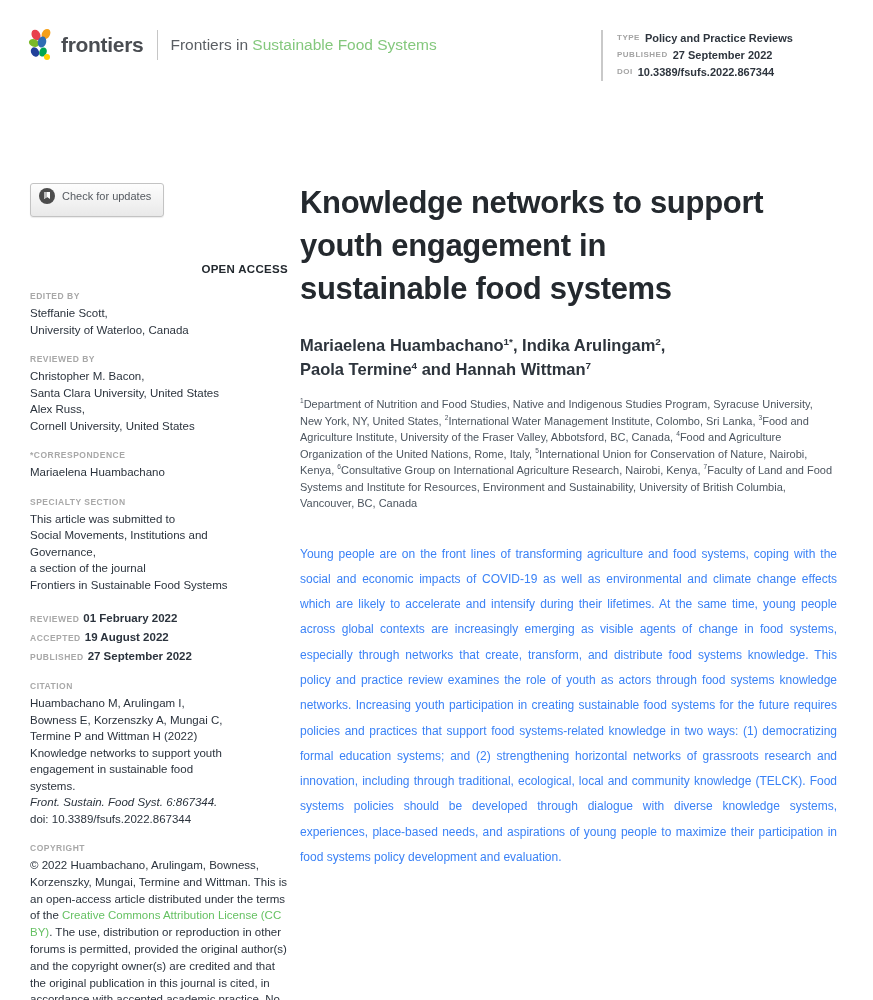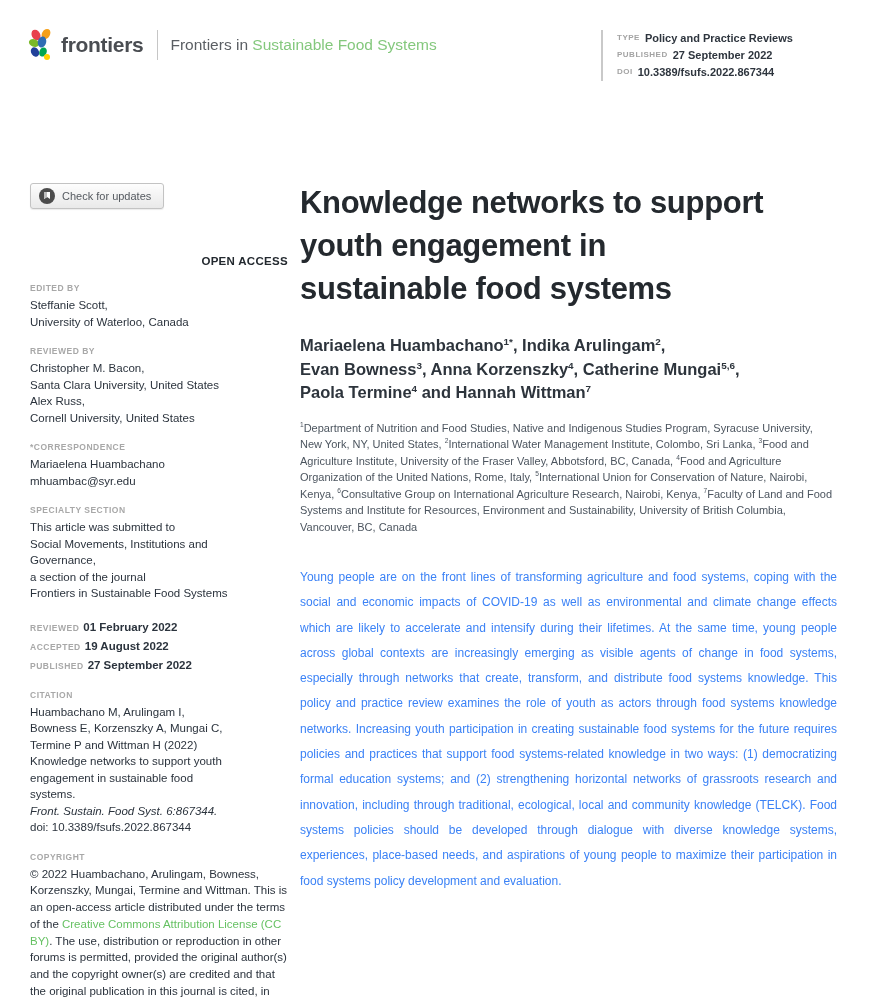--- a/index.html
+++ b/index.html
@@ -21,21 +21,21 @@
     position:absolute; right:0; top:2px; width:228px; padding-left:14px;
     border-left:2px solid #c9c9c9;
   }
   .meta-row { display:flex; align-items:center; line-height:16px; margin-bottom:1px; }
   .meta-label { font-size:8px; font-weight:700; color:#a3a3a3; letter-spacing:.5px; margin-right:5px; white-space:nowrap; }
   .meta-value { font-size:11px; font-weight:700; color:#2e353e; white-space:nowrap; }
   
   .sidebar { position:absolute; left:30px; top:183px; width:258px; }
   .chk-btn {
     display:inline-flex; align-items:center; gap:7px;
-    padding:4px 12px 4px 8px; border:1px solid #c3c3c3; border-radius:3px;
+    padding:4px 12px 12px 8px; border:1px solid #c3c3c3; border-radius:3px;
     background:linear-gradient(#fdfdfd,#e9e9e9); cursor:pointer;
     box-shadow:0 1px 1px rgba(0,0,0,.08);
   }
   .chk-btn .cm-icon { width:16px; height:16px; }
   .chk-btn .chk-label { font-size:11px; color:#555a60; }
   .open-access { margin-top:46px; font-size:11.5px; font-weight:700; color:#23292f; letter-spacing:.3px;text-align:right; }
   .sb-sec { margin-top:15px; }
   .sb-label { font-size:8.5px; font-weight:700; color:#a8a8a8; letter-spacing:.5px; line-height:13px; margin-bottom:2px; }
   .sb-line { font-size:11.5px; color:#2b333d; line-height:16.5px; }
   .date-row { line-height:17px; }
@@ -112,21 +112,20 @@
       <div class="sb-label">REVIEWED BY</div>
       <div class="sb-line">Christopher M. Bacon,</div>
       <div class="sb-line">Santa Clara University, United States</div>
       <div class="sb-line">Alex Russ,</div>
       <div class="sb-line">Cornell University, United States</div>
     </div>
 
     <div class="sb-sec">
       <div class="sb-label">*CORRESPONDENCE</div>
       <div class="sb-line">Mariaelena Huambachano</div>
-      <div class="sb-line">mhuambac@syr.edu</div>
     </div>
 
     <div class="sb-sec">
       <div class="sb-label">SPECIALTY SECTION</div>
       <div class="sb-line">This article was submitted to</div>
       <div class="sb-line">Social Movements, Institutions and</div>
       <div class="sb-line">Governance,</div>
       <div class="sb-line">a section of the journal</div>
       <div class="sb-line">Frontiers in Sustainable Food Systems</div>
     </div>
@@ -164,21 +163,20 @@
 
   <div class="main">
     <div>
       <div class="title-line">Knowledge networks to support</div>
       <div class="title-line">youth engagement in</div>
       <div class="title-line">sustainable food systems</div>
     </div>
 
     <div class="authors">
       <div class="author-line">Mariaelena Huambachano<sup>1*</sup>,  Indika Arulingam<sup>2</sup>,</div>
-      <div class="author-line">Evan Bowness<sup>3</sup>, Anna Korzenszky<sup>4</sup>, Catherine Mungai<sup>5,6</sup>,</div>
       <div class="author-line">Paola Termine<sup>4</sup> and Hannah Wittman<sup>7</sup></div>
     </div>
 
     <div class="affils"><sup>1</sup>Department of Nutrition and Food Studies, Native and Indigenous Studies Program, Syracuse University, New York, NY, United States, <sup>2</sup>International Water Management Institute, Colombo, Sri Lanka, <sup>3</sup>Food and Agriculture Institute, University of the Fraser Valley, Abbotsford, BC, Canada, <sup>4</sup>Food and Agriculture Organization of the United Nations, Rome, Italy, <sup>5</sup>International Union for Conservation of Nature, Nairobi, Kenya, <sup>6</sup>Consultative Group on International Agriculture Research, Nairobi, Kenya, <sup>7</sup>Faculty of Land and Food Systems and Institute for Resources, Environment and Sustainability, University of British Columbia, Vancouver, BC, Canada</div>
 
     <div class="abstract">Young people are on the front lines of transforming agriculture and food systems, coping with the social and economic impacts of COVID-19 as well as environmental and climate change effects which are likely to accelerate and intensify during their lifetimes. At the same time, young people across global contexts are increasingly emerging as visible agents of change in food systems, especially through networks that create, transform, and distribute food systems knowledge. This policy and practice review examines the role of youth as actors through food systems knowledge networks. Increasing youth participation in creating sustainable food systems for the future requires policies and practices that support food systems-related knowledge in two ways: (1) democratizing formal education systems; and (2) strengthening horizontal networks of grassroots research and innovation, including through traditional, ecological, local and community knowledge (TELCK). Food systems policies should be developed through dialogue with diverse knowledge systems, experiences, place-based needs, and aspirations of young people to maximize their participation in food systems policy development and evaluation.</div>
 
   </div>
 
 </div>

